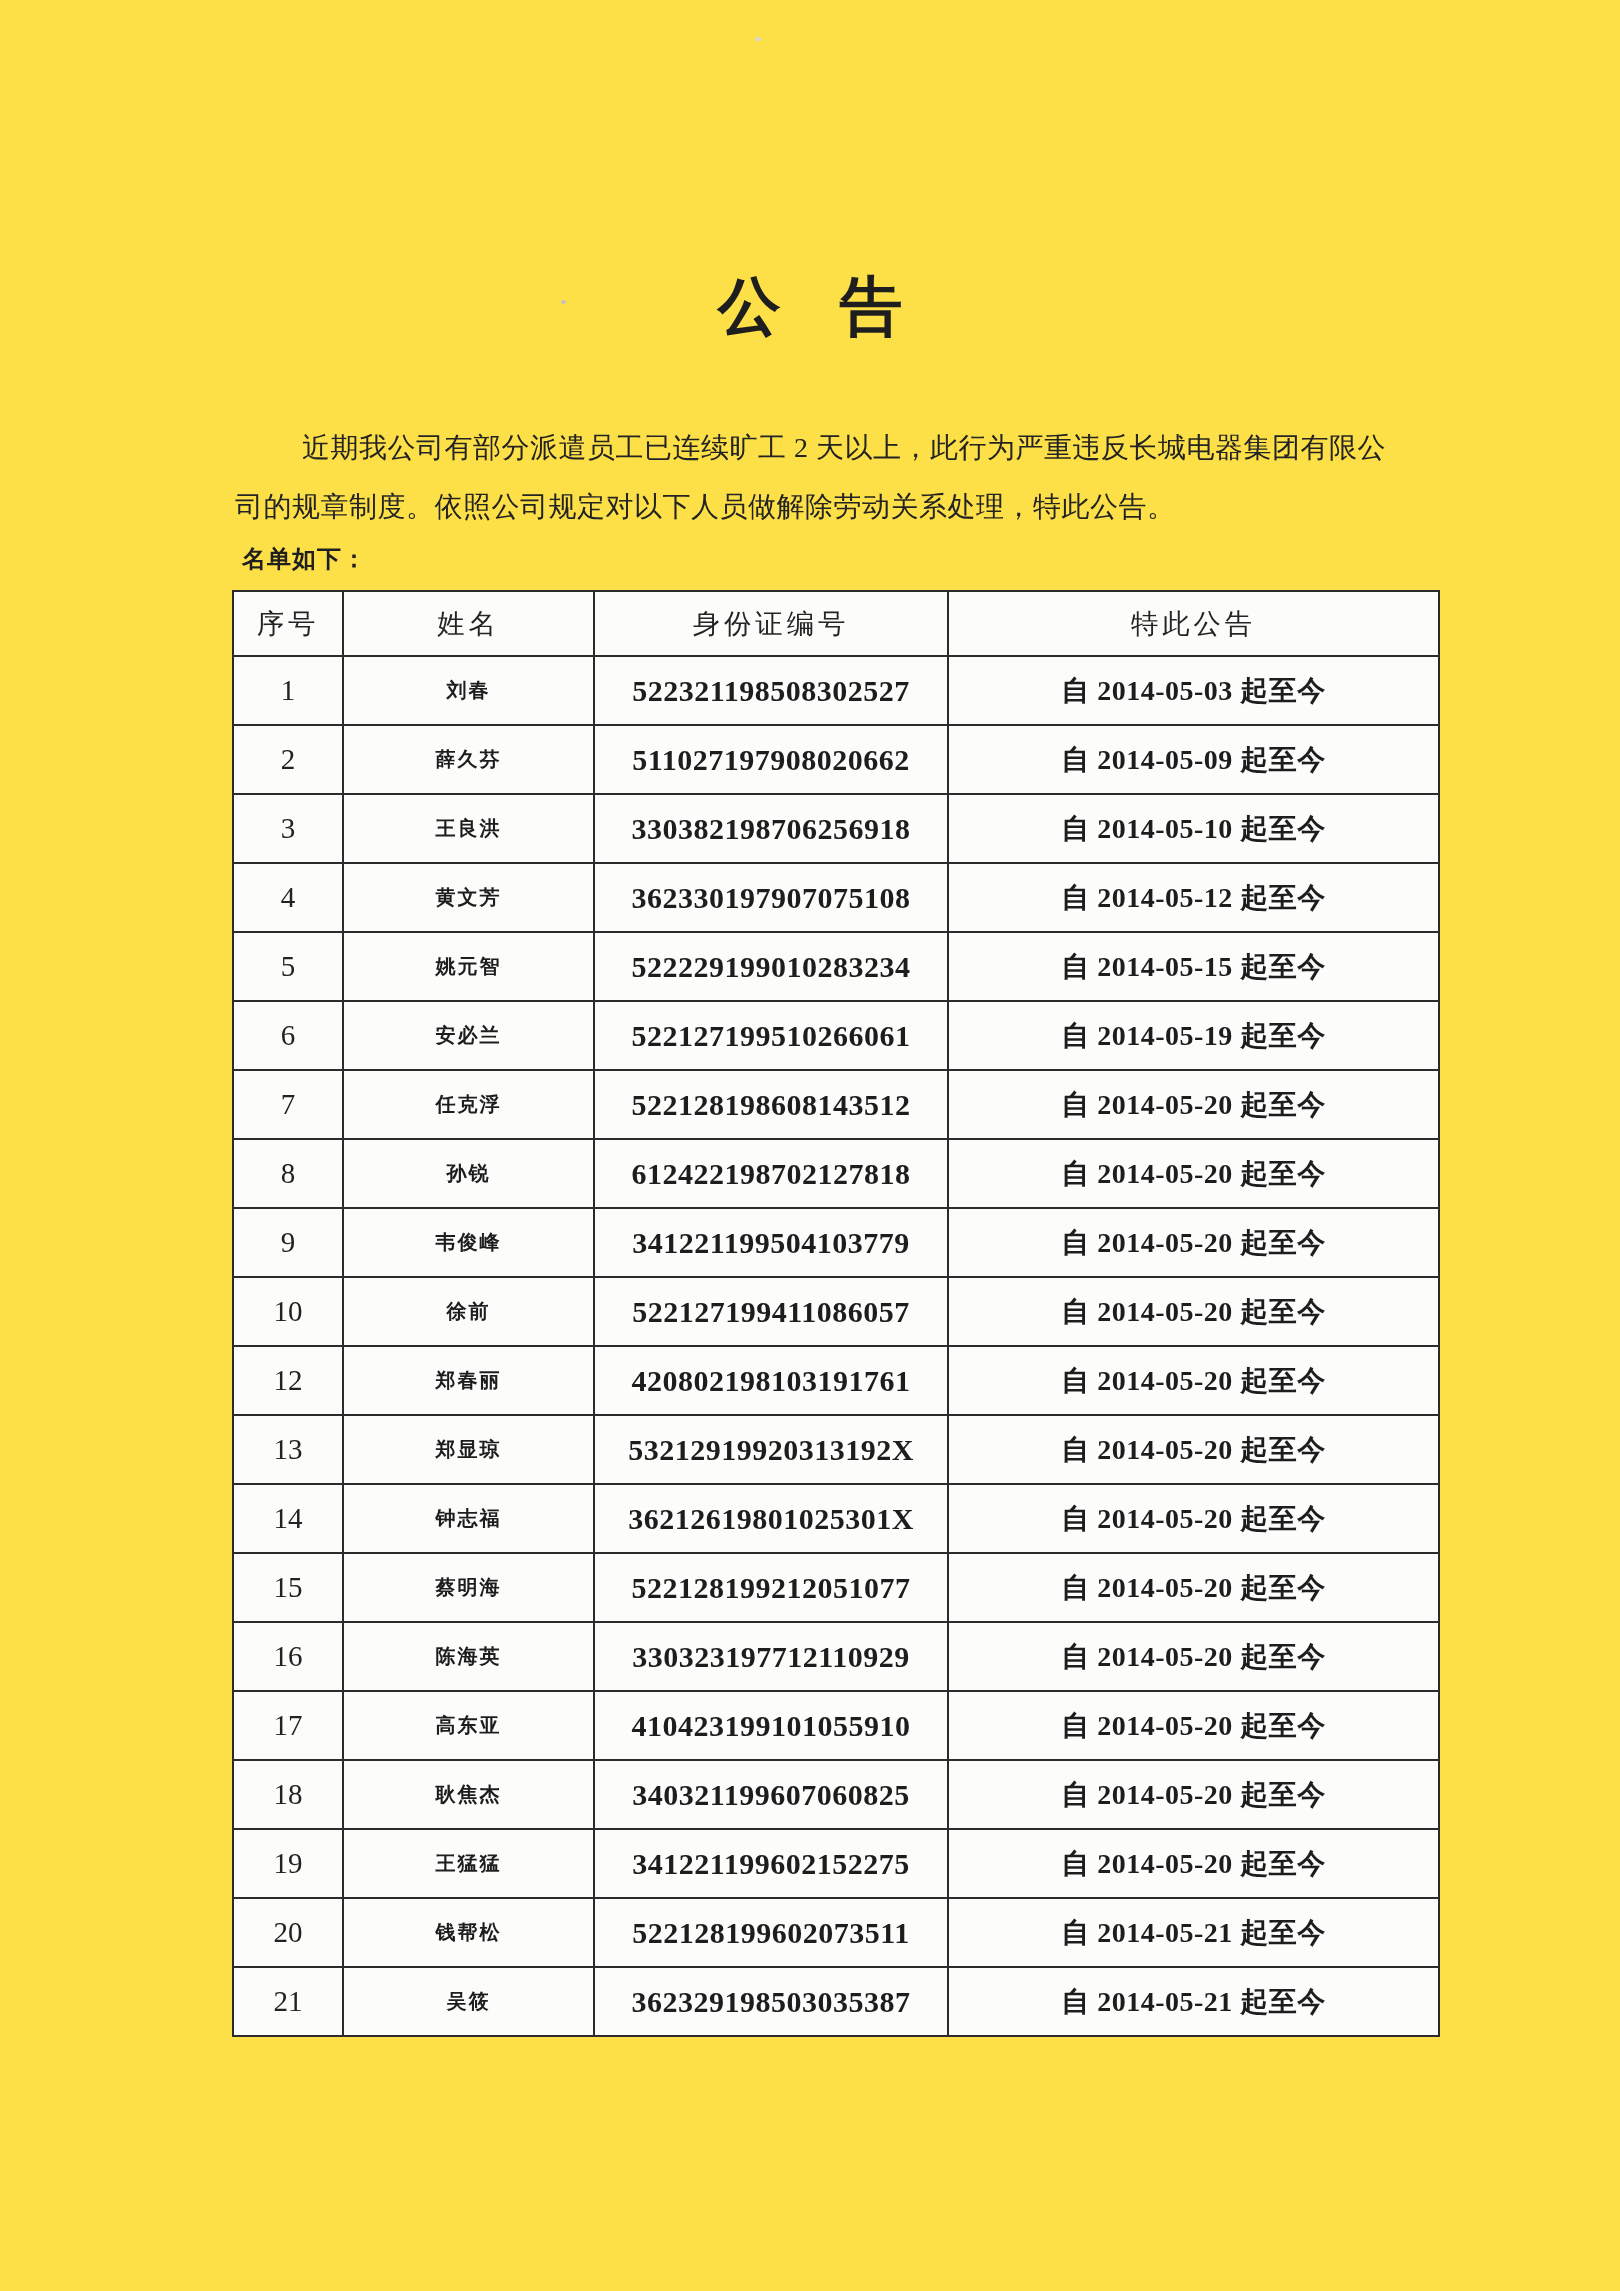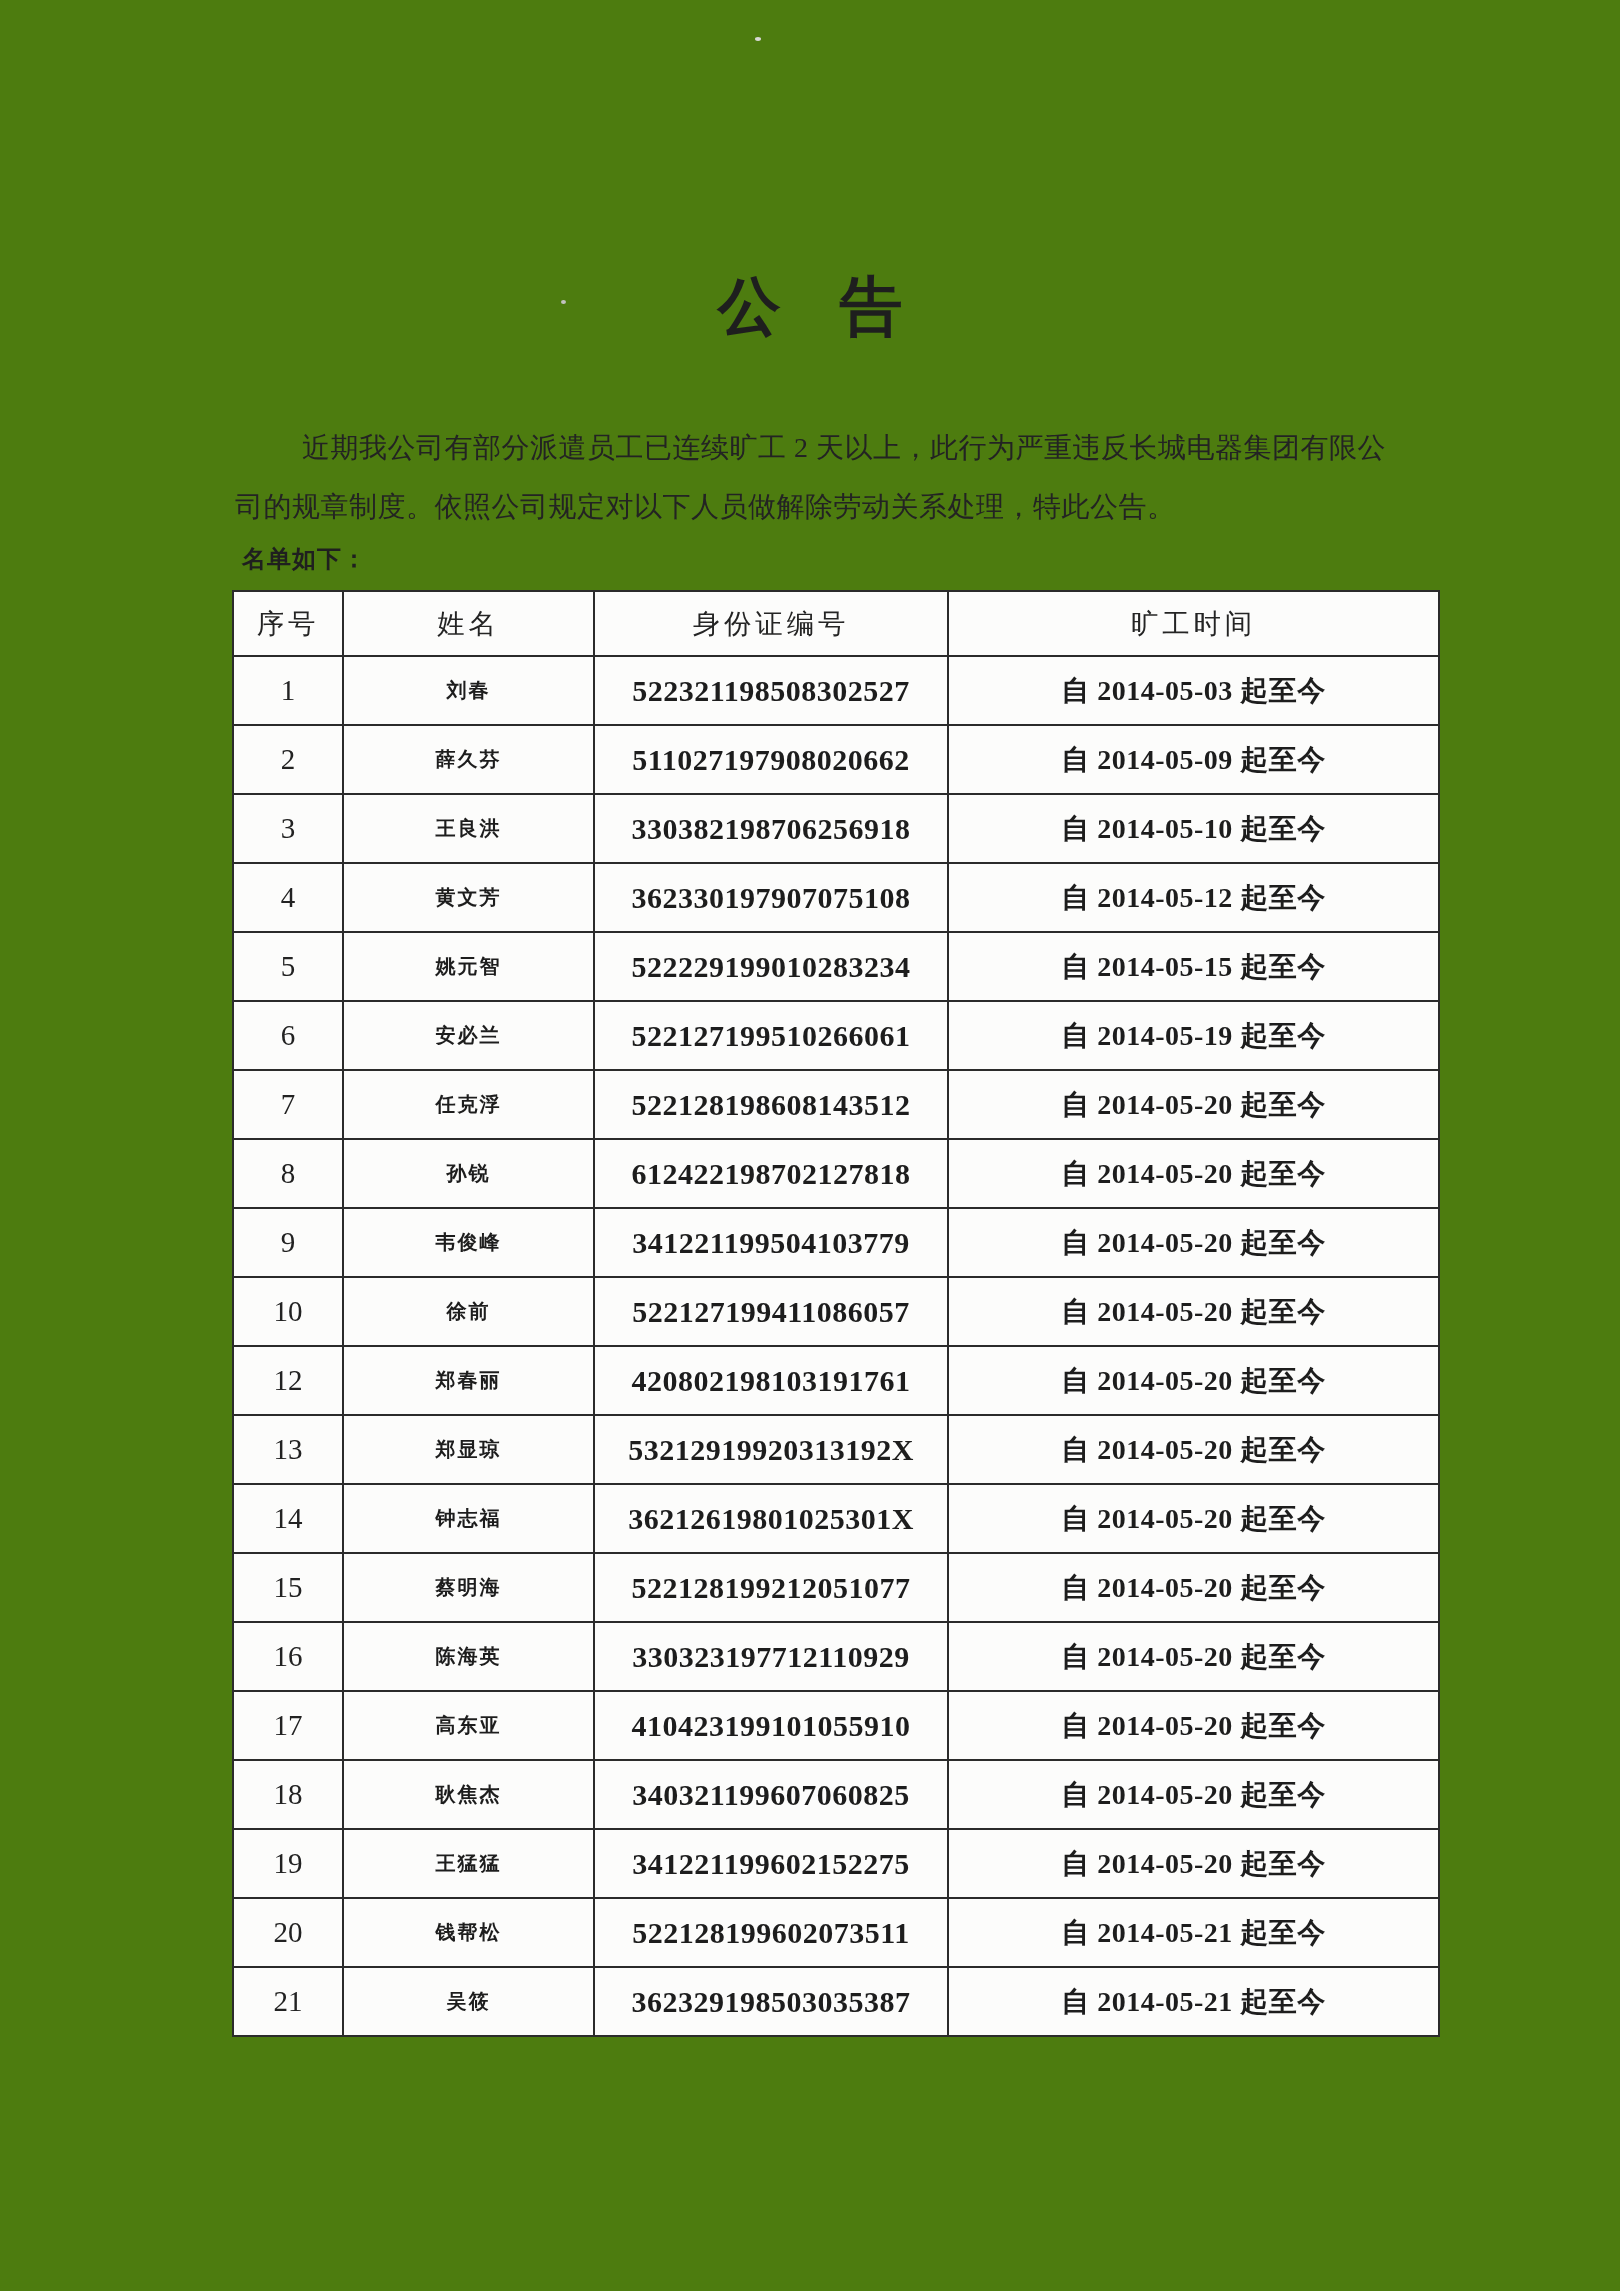--- a/index.html
+++ b/index.html
@@ -4,21 +4,21 @@
 <style>
   html, body { margin: 0; padding: 0; }
   body {
     width: 1620px; height: 2292px;
     background: #e8e8e8;
     font-family: "Liberation Serif", "DejaVu Serif", serif;
   }
   .page {
     position: relative;
     width: 1620px; height: 2292px;
-    background: #4d7c0f;
+    background: #fde047;
     overflow: hidden;
     color: #262626;
   }
   
   .speck { position: absolute; border-radius: 50%; }
   .speck.s1 { left: 1418px; top: 995px; width: 7.8px; height: 5.9px; background: #4a4a4a; transform: rotate(-35deg); border-radius: 2px; }
   .speck.s2 { left: 561px; top: 300px; width: 4.9px; height: 3.9px; background: #c2c2c0; }
   .speck.s3 { left: 755px; top: 37px; width: 5.9px; height: 3.9px; background: #d8d8d6; }
 
   .title {
@@ -124,21 +124,21 @@
       <col style="width:110px">
       <col style="width:251px">
       <col style="width:354px">
       <col style="width:491px">
     </colgroup>
     <thead>
       <tr>
         <th>序号</th>
         <th>姓名</th>
         <th>身份证编号</th>
-        <th>旷工时间</th>
+        <th>特此公告</th>
       </tr>
     </thead>
     <tbody id="roster-body">
         <tr>
     <td class="c-no">1</td>
     <td class="c-name">刘春</td>
     <td class="c-id">522321198508302527</td>
     <td class="c-date">自 2014-05-03 起至今</td>
   </tr>
         <tr>

